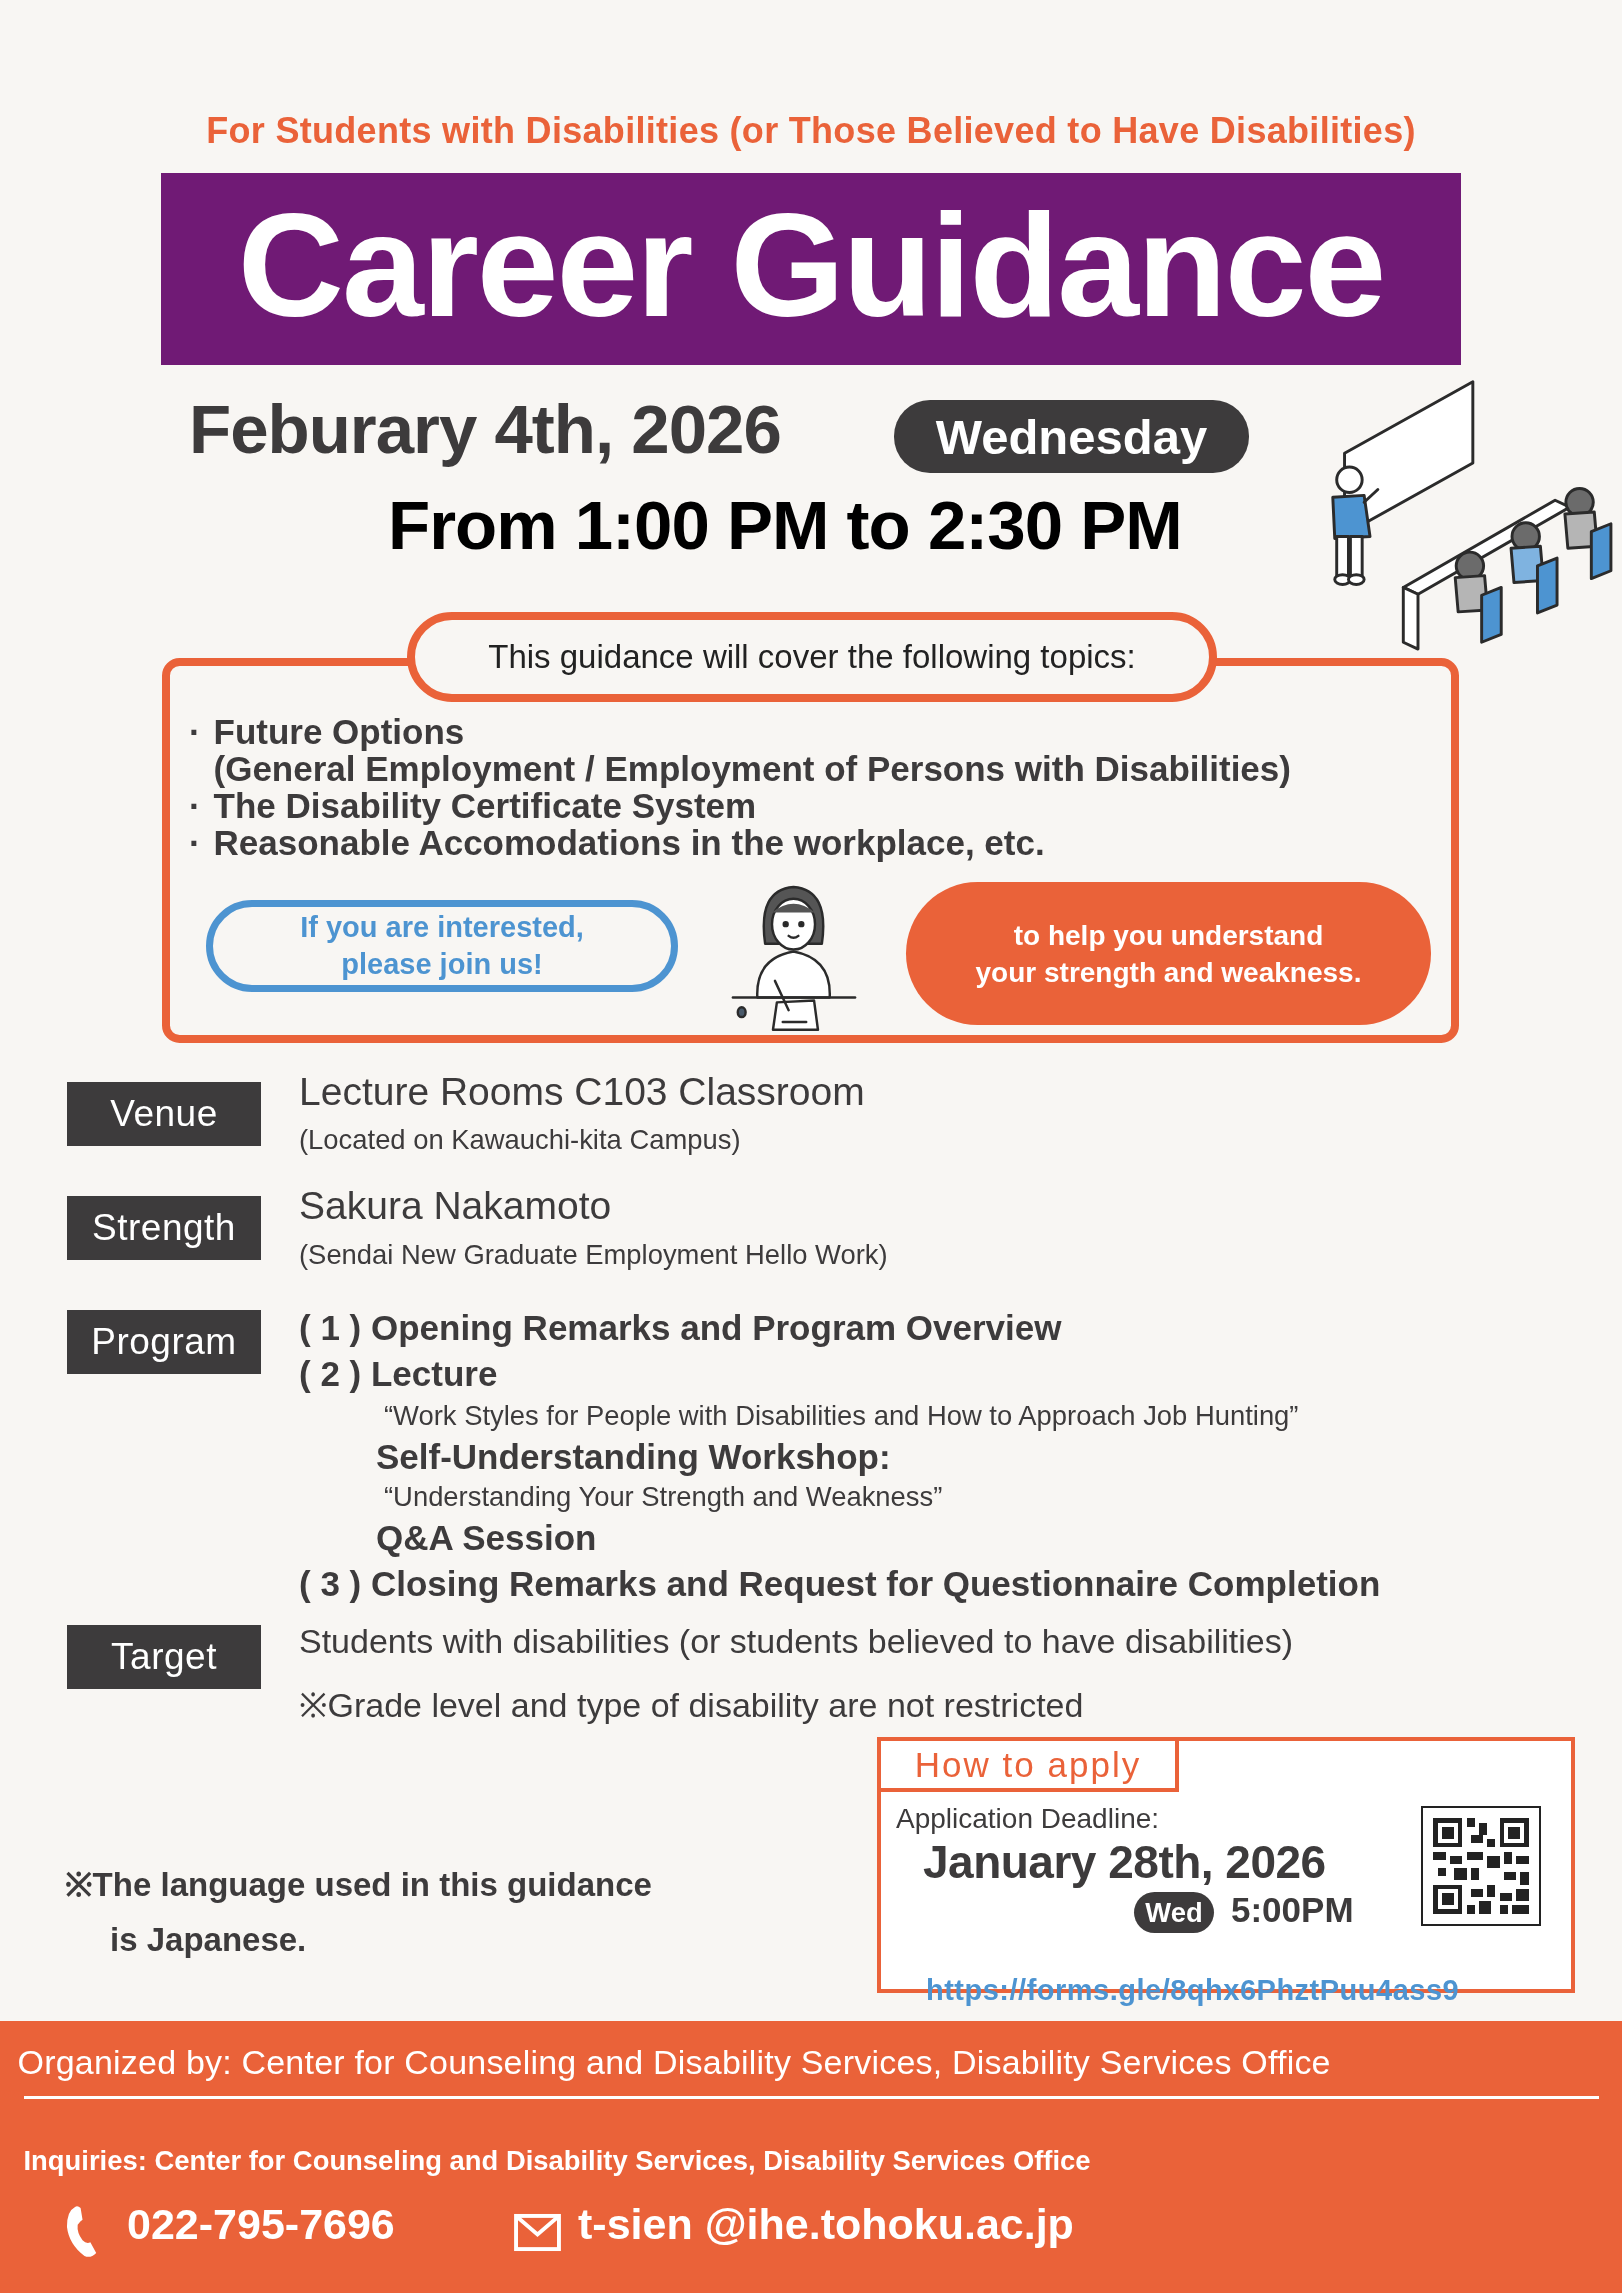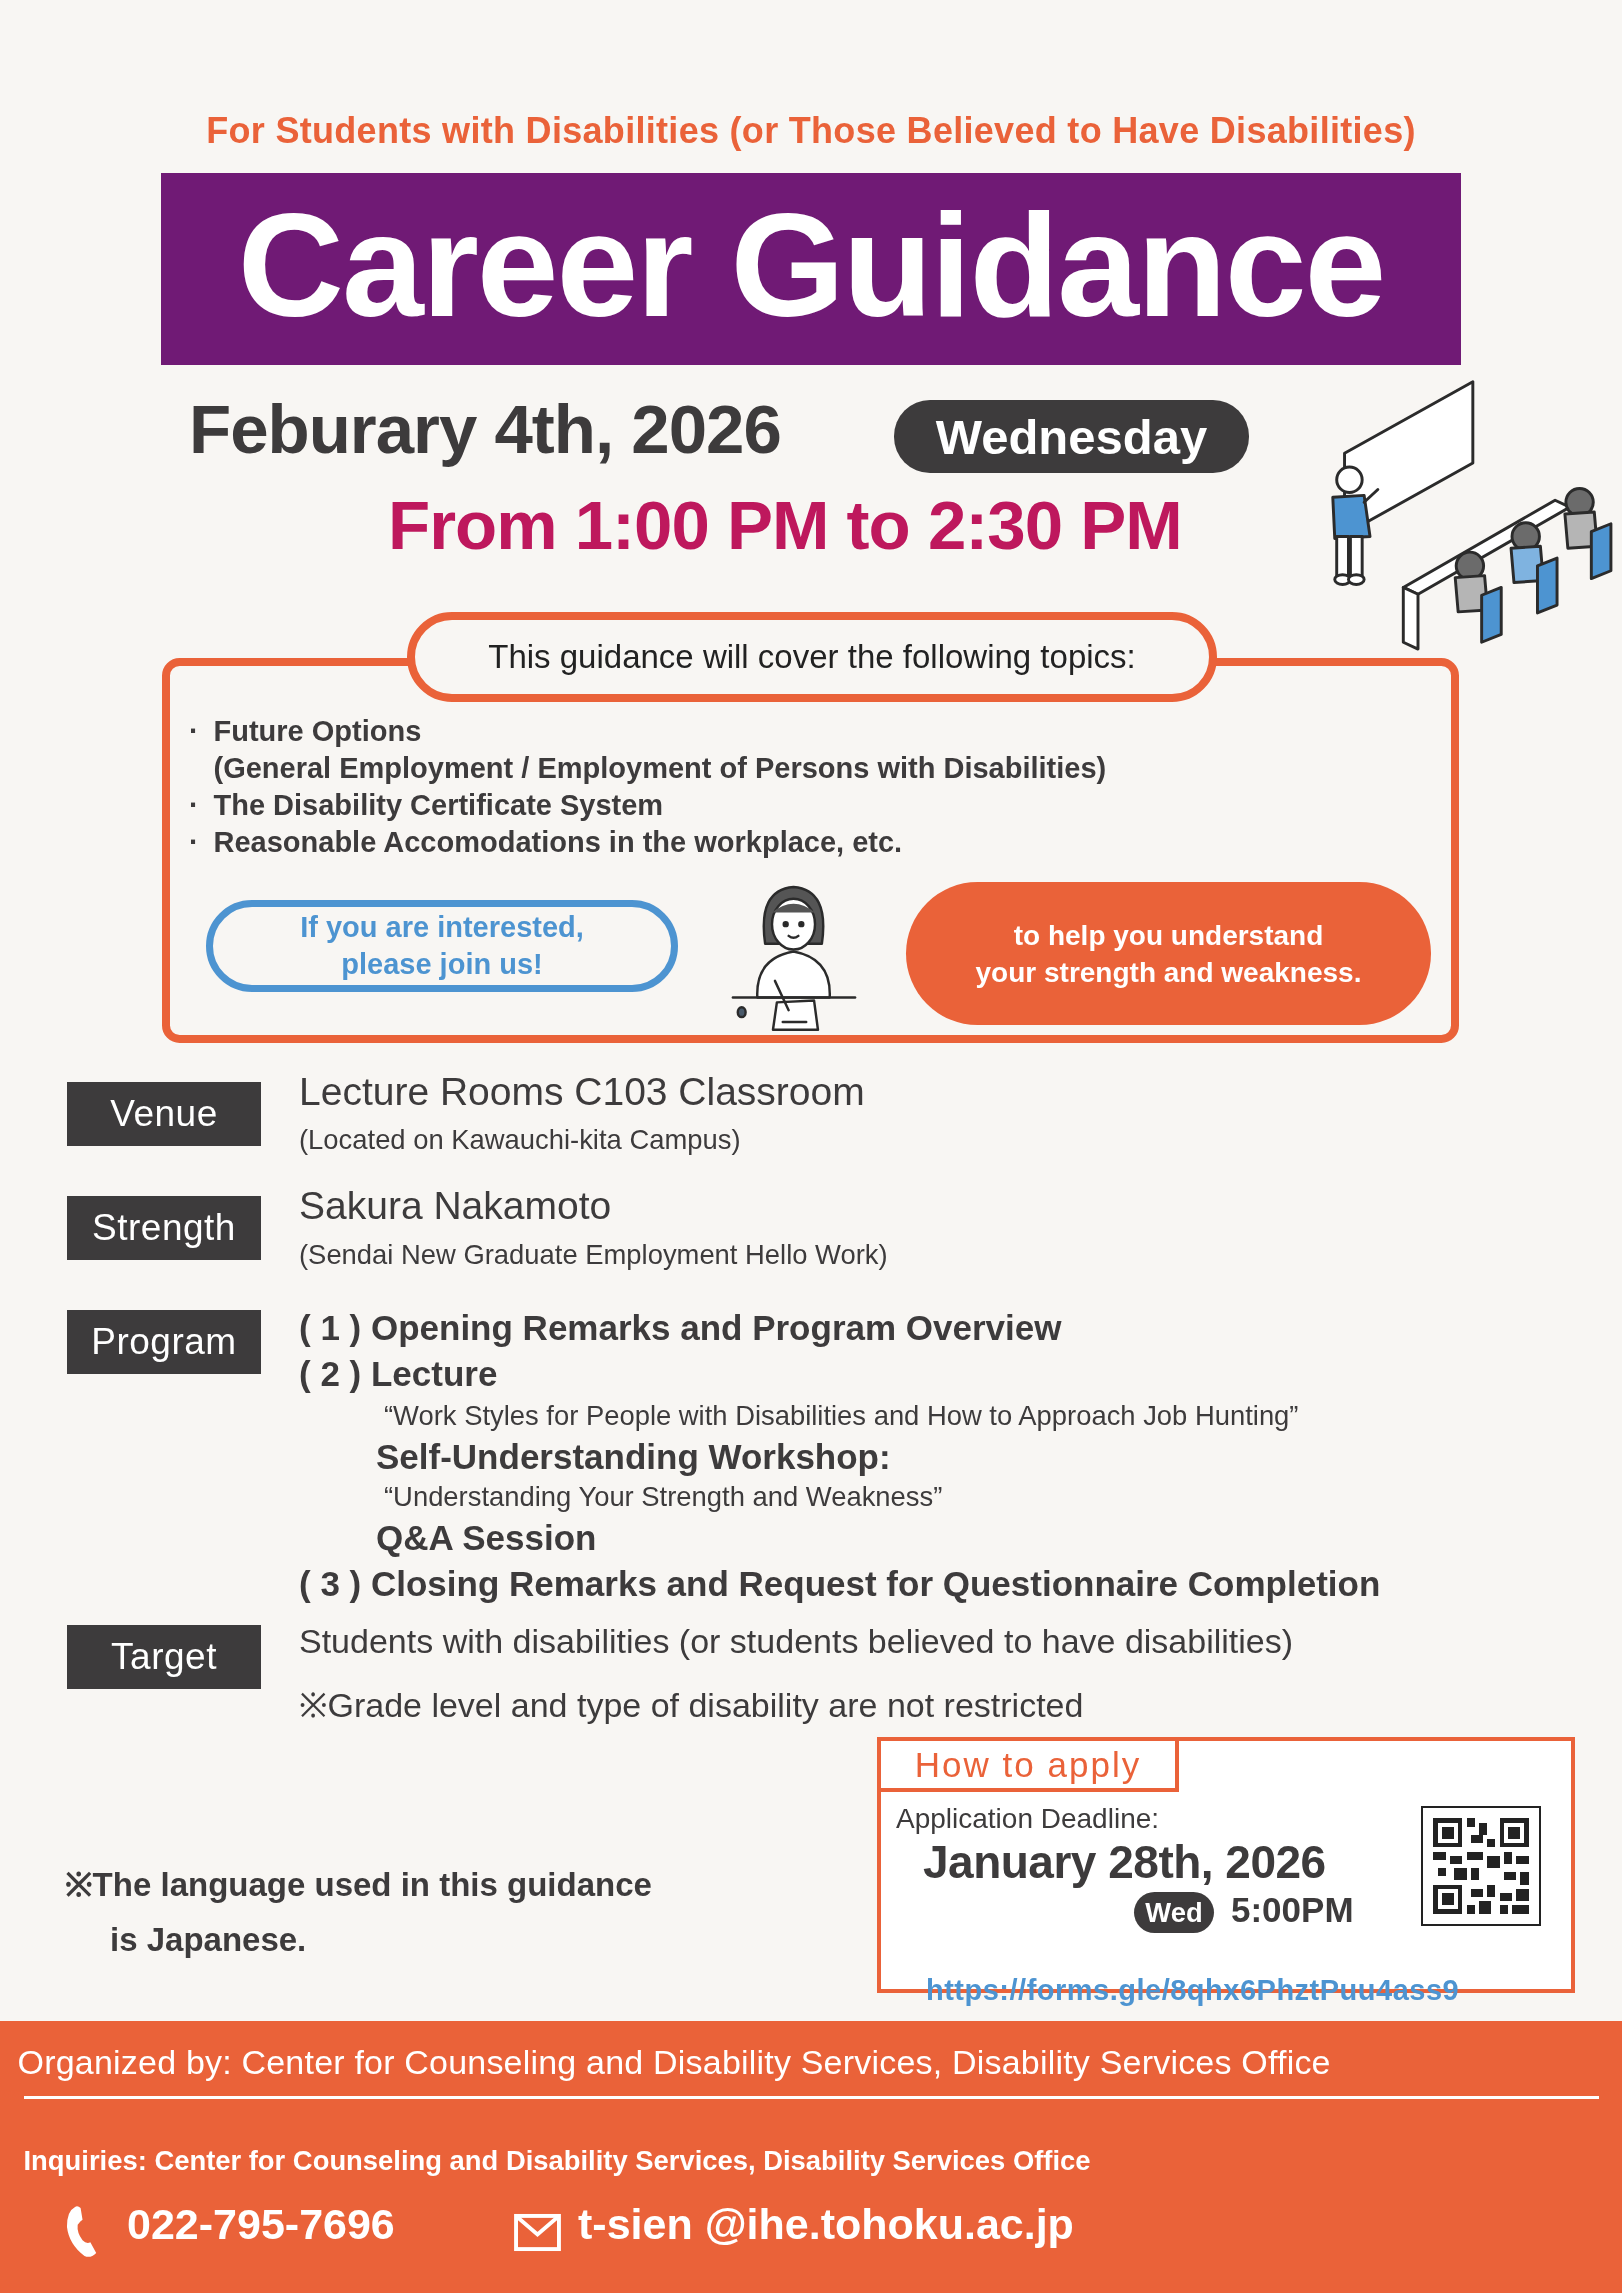--- a/index.html
+++ b/index.html
@@ -30,39 +30,39 @@
     left: 189px; top: 390px; font-size: 69px; font-weight: bold; color: #3d3b3c;
     font-family: "Liberation Sans", sans-serif; letter-spacing: -1px;
   }
   .weekday-pill {
     left: 894px; top: 400px; width: 355px; height: 73px; border-radius: 36px;
     background: #3d3b3c; color: #fff; font-size: 49px; font-weight: bold;
     display: flex; align-items: center; justify-content: center;
     font-family: "Liberation Sans", sans-serif;
   }
   .time-line {
-    left: 388px; top: 486px; font-size: 69px; font-weight: bold; color: #be185d;
+    left: 388px; top: 486px; font-size: 69px; font-weight: bold; color: #000000;
     font-family: "Liberation Sans", sans-serif; letter-spacing: -1px;
   }
   .classroom-illustration { left: 1313px; top: 370px; width: 304px; height: 284px; }
 
   
   .topics-box {
     left: 162px; top: 658px; width: 1297px; height: 385px;
     border: 8.8px solid #ea6239; border-radius: 17.6px; box-sizing: border-box;
   }
   .topics-pill {
     left: 407px; top: 612px; width: 810px; height: 90px; border-radius: 45px;
     border: 8.8px solid #ea6239; background: #f8f6f3; box-sizing: border-box;
     display: flex; align-items: center; justify-content: center;
     font-size: 33px; color: #222; font-family: "Liberation Sans", sans-serif;
   }
   .topics-list { left: 189px; top: 713px; }
   .topic-line {
-    font-size: 29px; font-weight: bold; color: #3d3b3c; height: 37px; line-height: 37px;
+    font-size: 35px; font-weight: bold; color: #3d3b3c; height: 37px; line-height: 37px;
     font-family: "Liberation Sans", sans-serif;
   }
   .topic-line .dot { display: inline-block; width: 24.5px; }
   .topic-line.indent { padding-left: 24.5px; }
   .join-pill {
     left: 206px; top: 900px; width: 472px; height: 92px; border-radius: 60px;
     border: 7.8px solid #4d94d1; box-sizing: border-box; background: #f8f6f3;
     display: flex; flex-direction: column; align-items: center; justify-content: center;
     color: #4d94d1; font-size: 29px; font-weight: bold; line-height: 37px;
     font-family: "Liberation Sans", sans-serif;

